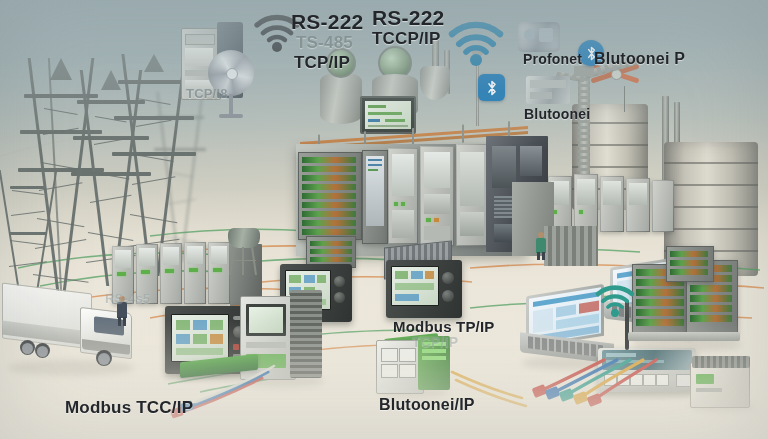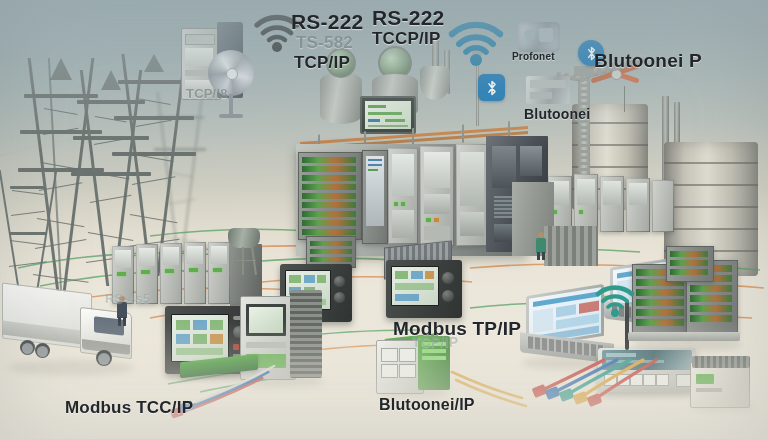--- a/index.html
+++ b/index.html
@@ -688,27 +688,27 @@
     <div class="abs" style="left:4px;top:16px;width:22px;height:7px;background:#aeb5b3;"></div>
   </div>
 
   <div class="haze" id="hazeTop"></div>
   <div class="haze" id="hazeBot"></div>
   <div id="vig"></div>
 
   <div id="labelLayer">
       <div class="lbl faint blur1" style="left: 186px; top: 86px; font-size: 13px;">TCP/I8</div>
       <div class="lbl" style="left: 291px; top: 10px; font-size: 21px;">RS-222</div>
-      <div class="lbl faint blur1" style="left: 296px; top: 33px; font-size: 17px;">TS-582</div>
+      <div class="lbl faint blur1" style="left: 296px; top: 33px; font-size: 17px;">TS-485</div>
       <div class="lbl" style="left: 294px; top: 53px; font-size: 17px;">TCP/IP</div>
       <div class="lbl" style="left: 372px; top: 6px; font-size: 21px;">RS-222</div>
       <div class="lbl blur1" style="left: 372px; top: 29px; font-size: 17px;">TCCP/IP</div>
-      <div class="lbl" style="left: 512px; top: 51px; font-size: 10px;">Profonet</div>
-      <div class="lbl blur1" style="left: 594px; top: 50px; font-size: 19px;">Blutoonei P</div>
+      <div class="lbl" style="left: 523px; top: 51px; font-size: 14px;">Profonet</div>
+      <div class="lbl blur1" style="left: 594px; top: 50px; font-size: 16px;">Blutoonei P</div>
       <div class="lbl" style="left: 524px; top: 106px; font-size: 14px;">Blutoonei</div>
       <div class="lbl ghost blur2" style="left: 105px; top: 291px; font-size: 13px;">RS-4s5</div>
       <div class="lbl blur1" style="left: 65px; top: 398px; font-size: 17px;">Modbus TCC/IP</div>
-      <div class="lbl blur1" style="left: 393px; top: 318px; font-size: 19px;">Modbus TP/IP</div>
+      <div class="lbl blur1" style="left: 393px; top: 318px; font-size: 15px;">Modbus TP/IP</div>
       <div class="lbl ghost blur2" style="left: 412px; top: 334px; font-size: 14px;">TCP/IP</div>
       <div class="lbl blur1" style="left: 379px; top: 396px; font-size: 16px;">Blutoonei/IP</div>
     </div>
 
 </div>
 
 </body></html>

